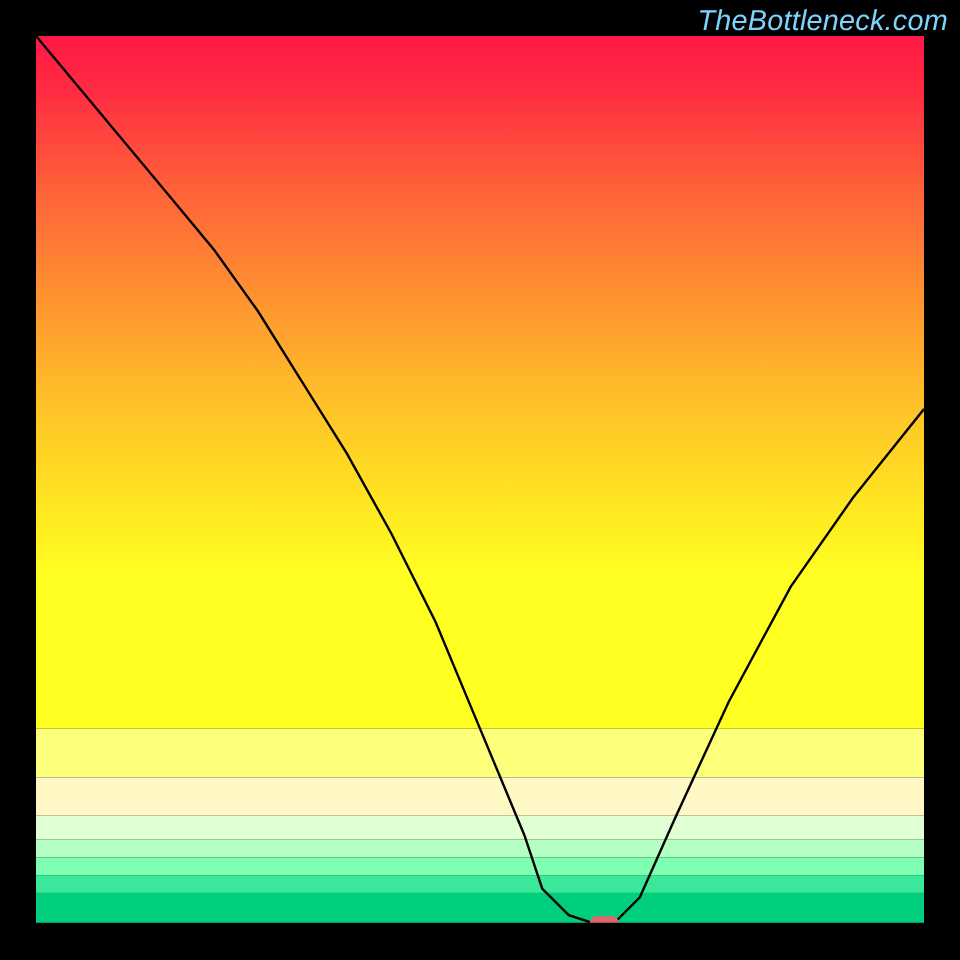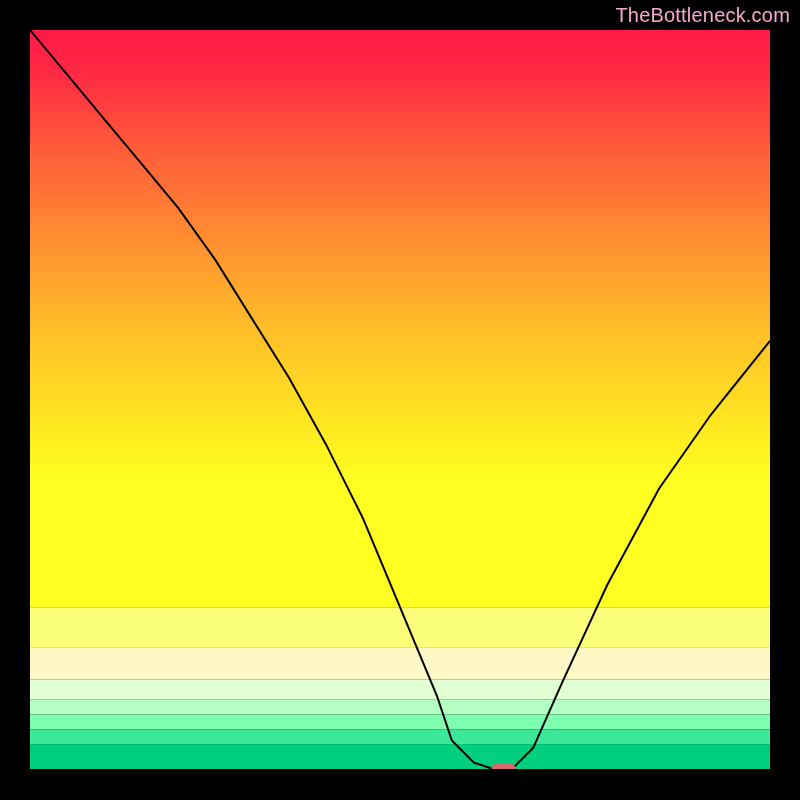--- a/index.html
+++ b/index.html
@@ -14,25 +14,26 @@
   .stage {
     position: relative;
     width: 800px;
     height: 800px;
     background: #000000;
   }
   .watermark {
     position: absolute;
     top: 4px;
     right: 10px;
-    color: #f9a8d4;
-    font-size: 20px;
+    color: #7dd3fc;
+    font-size: 24px;
     font-weight: 500;
     letter-spacing: 0.2px;
     user-select: none;
+    font-style: italic;
   }
   svg.plot {
     position: absolute;
     left: 30px;
     top: 30px;
     
   }
 </style>
 </head>
 <body>

